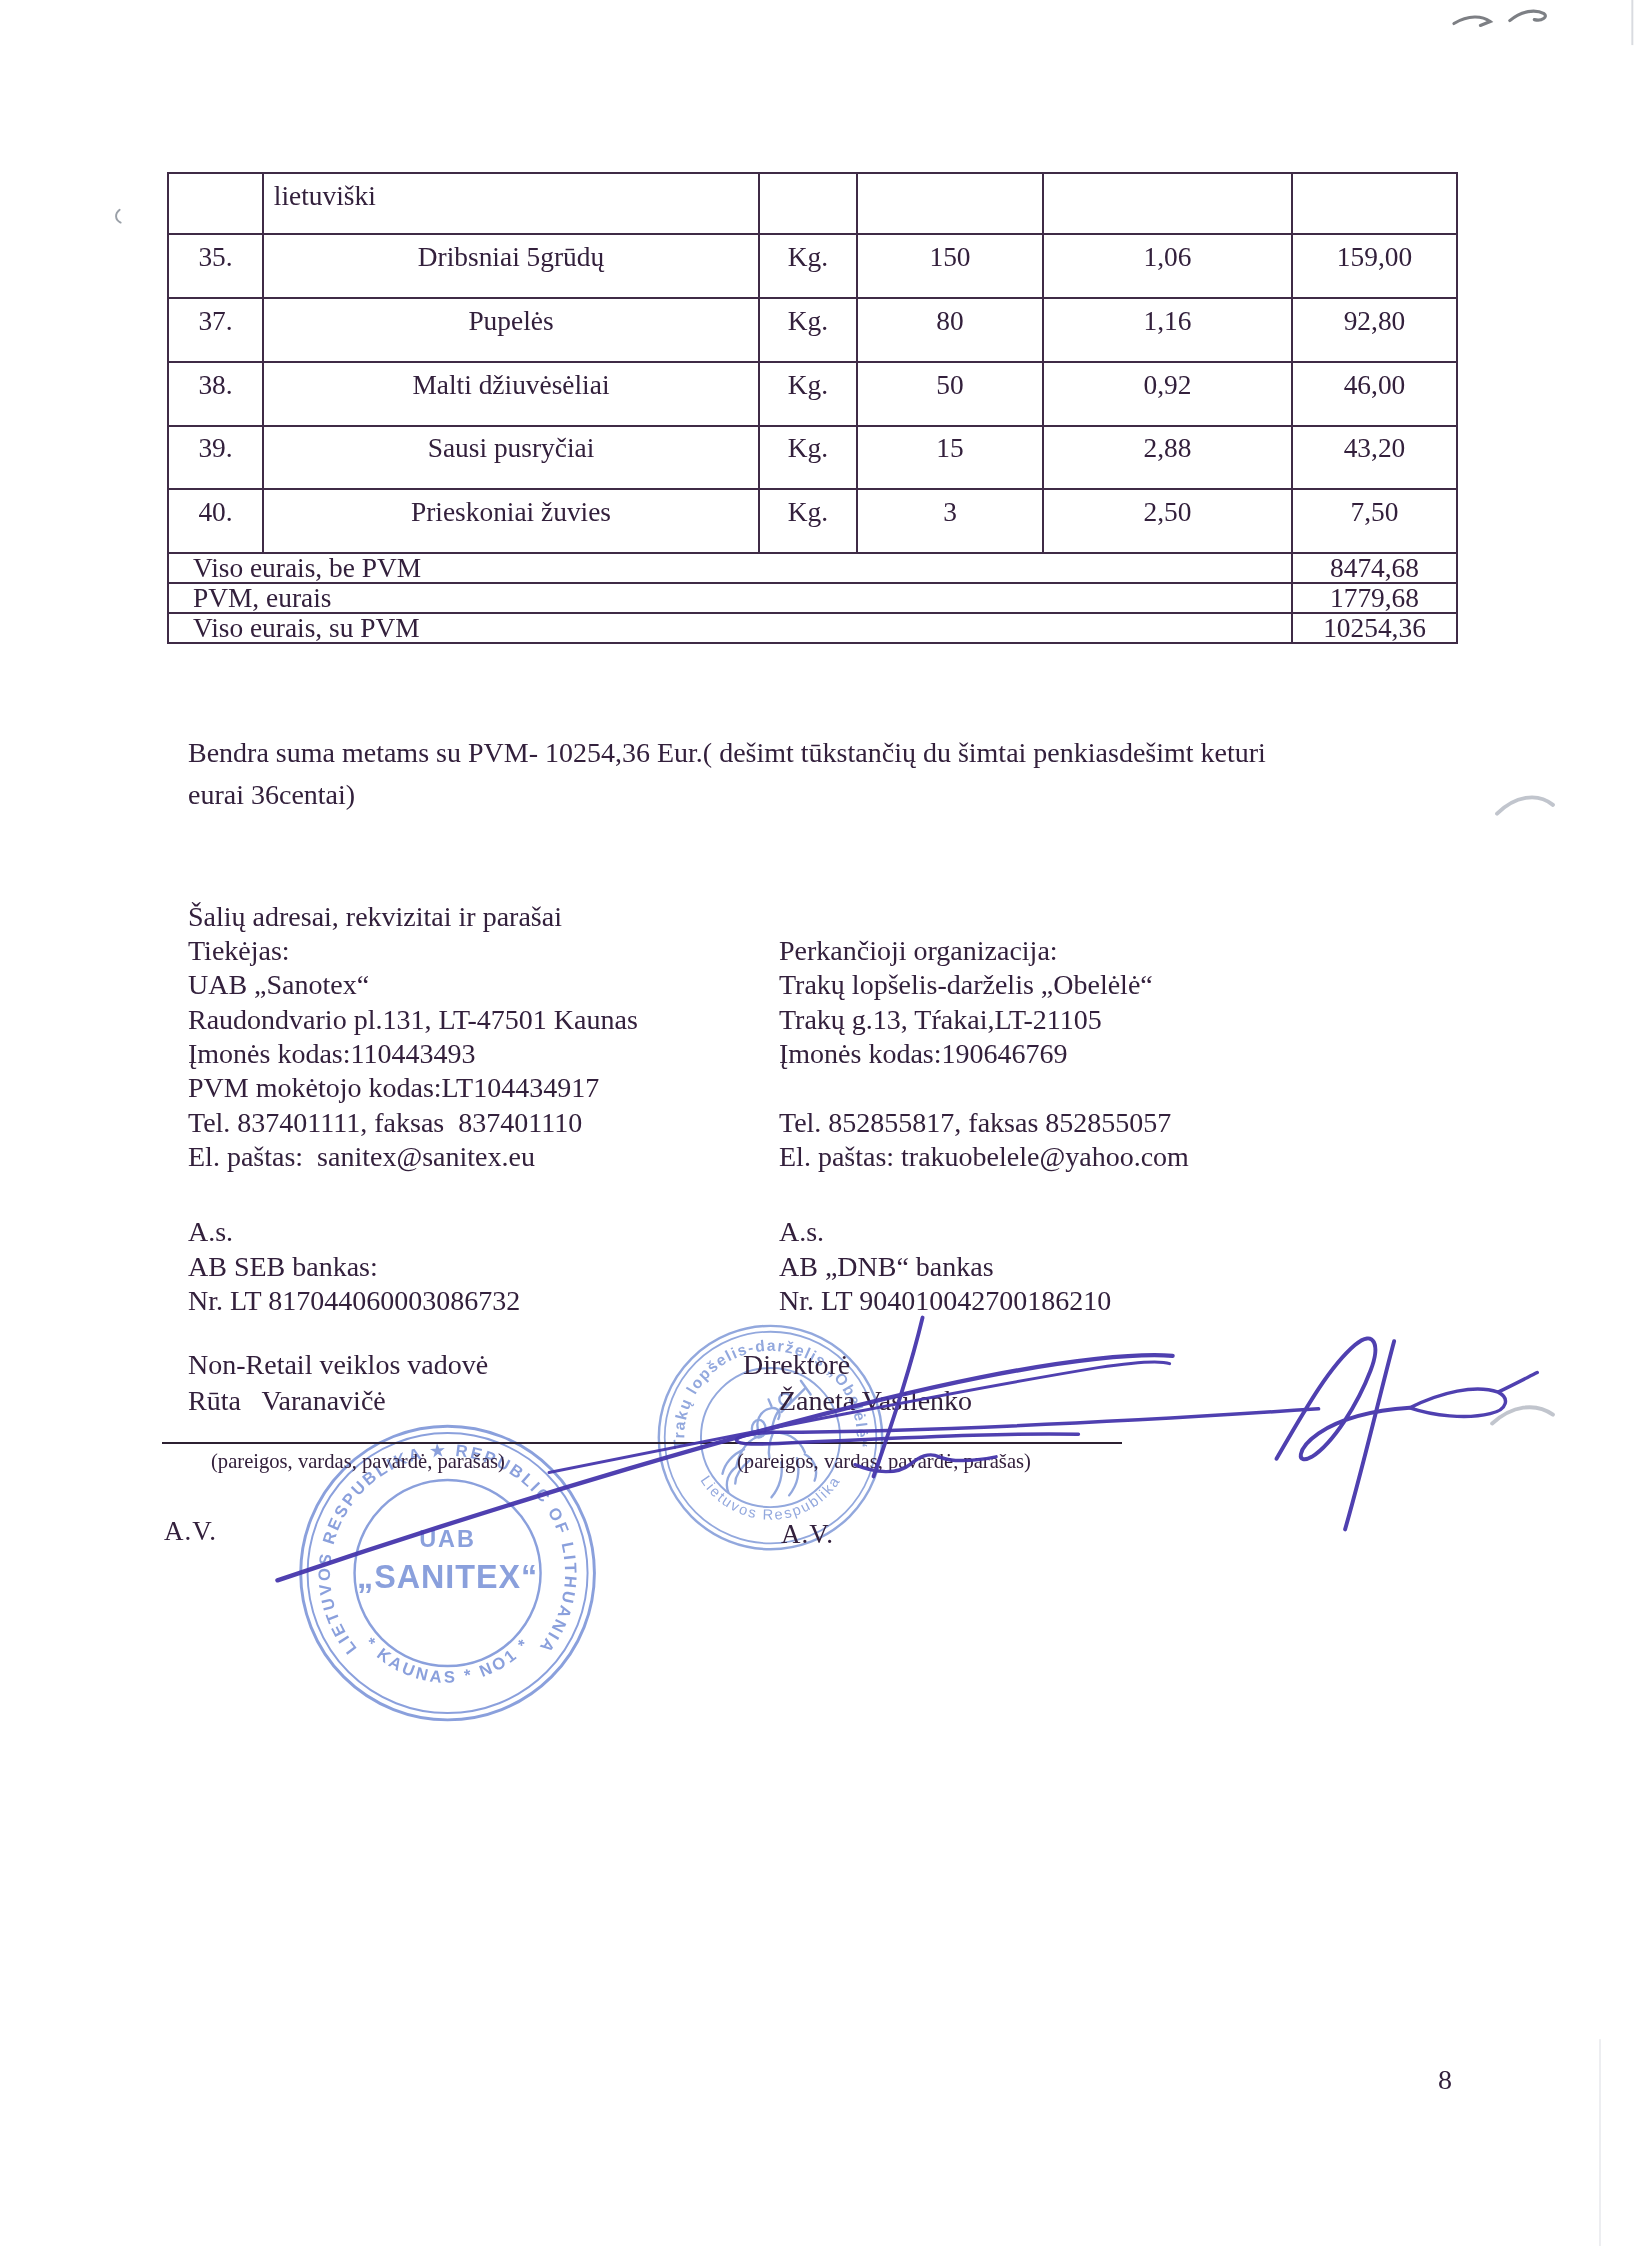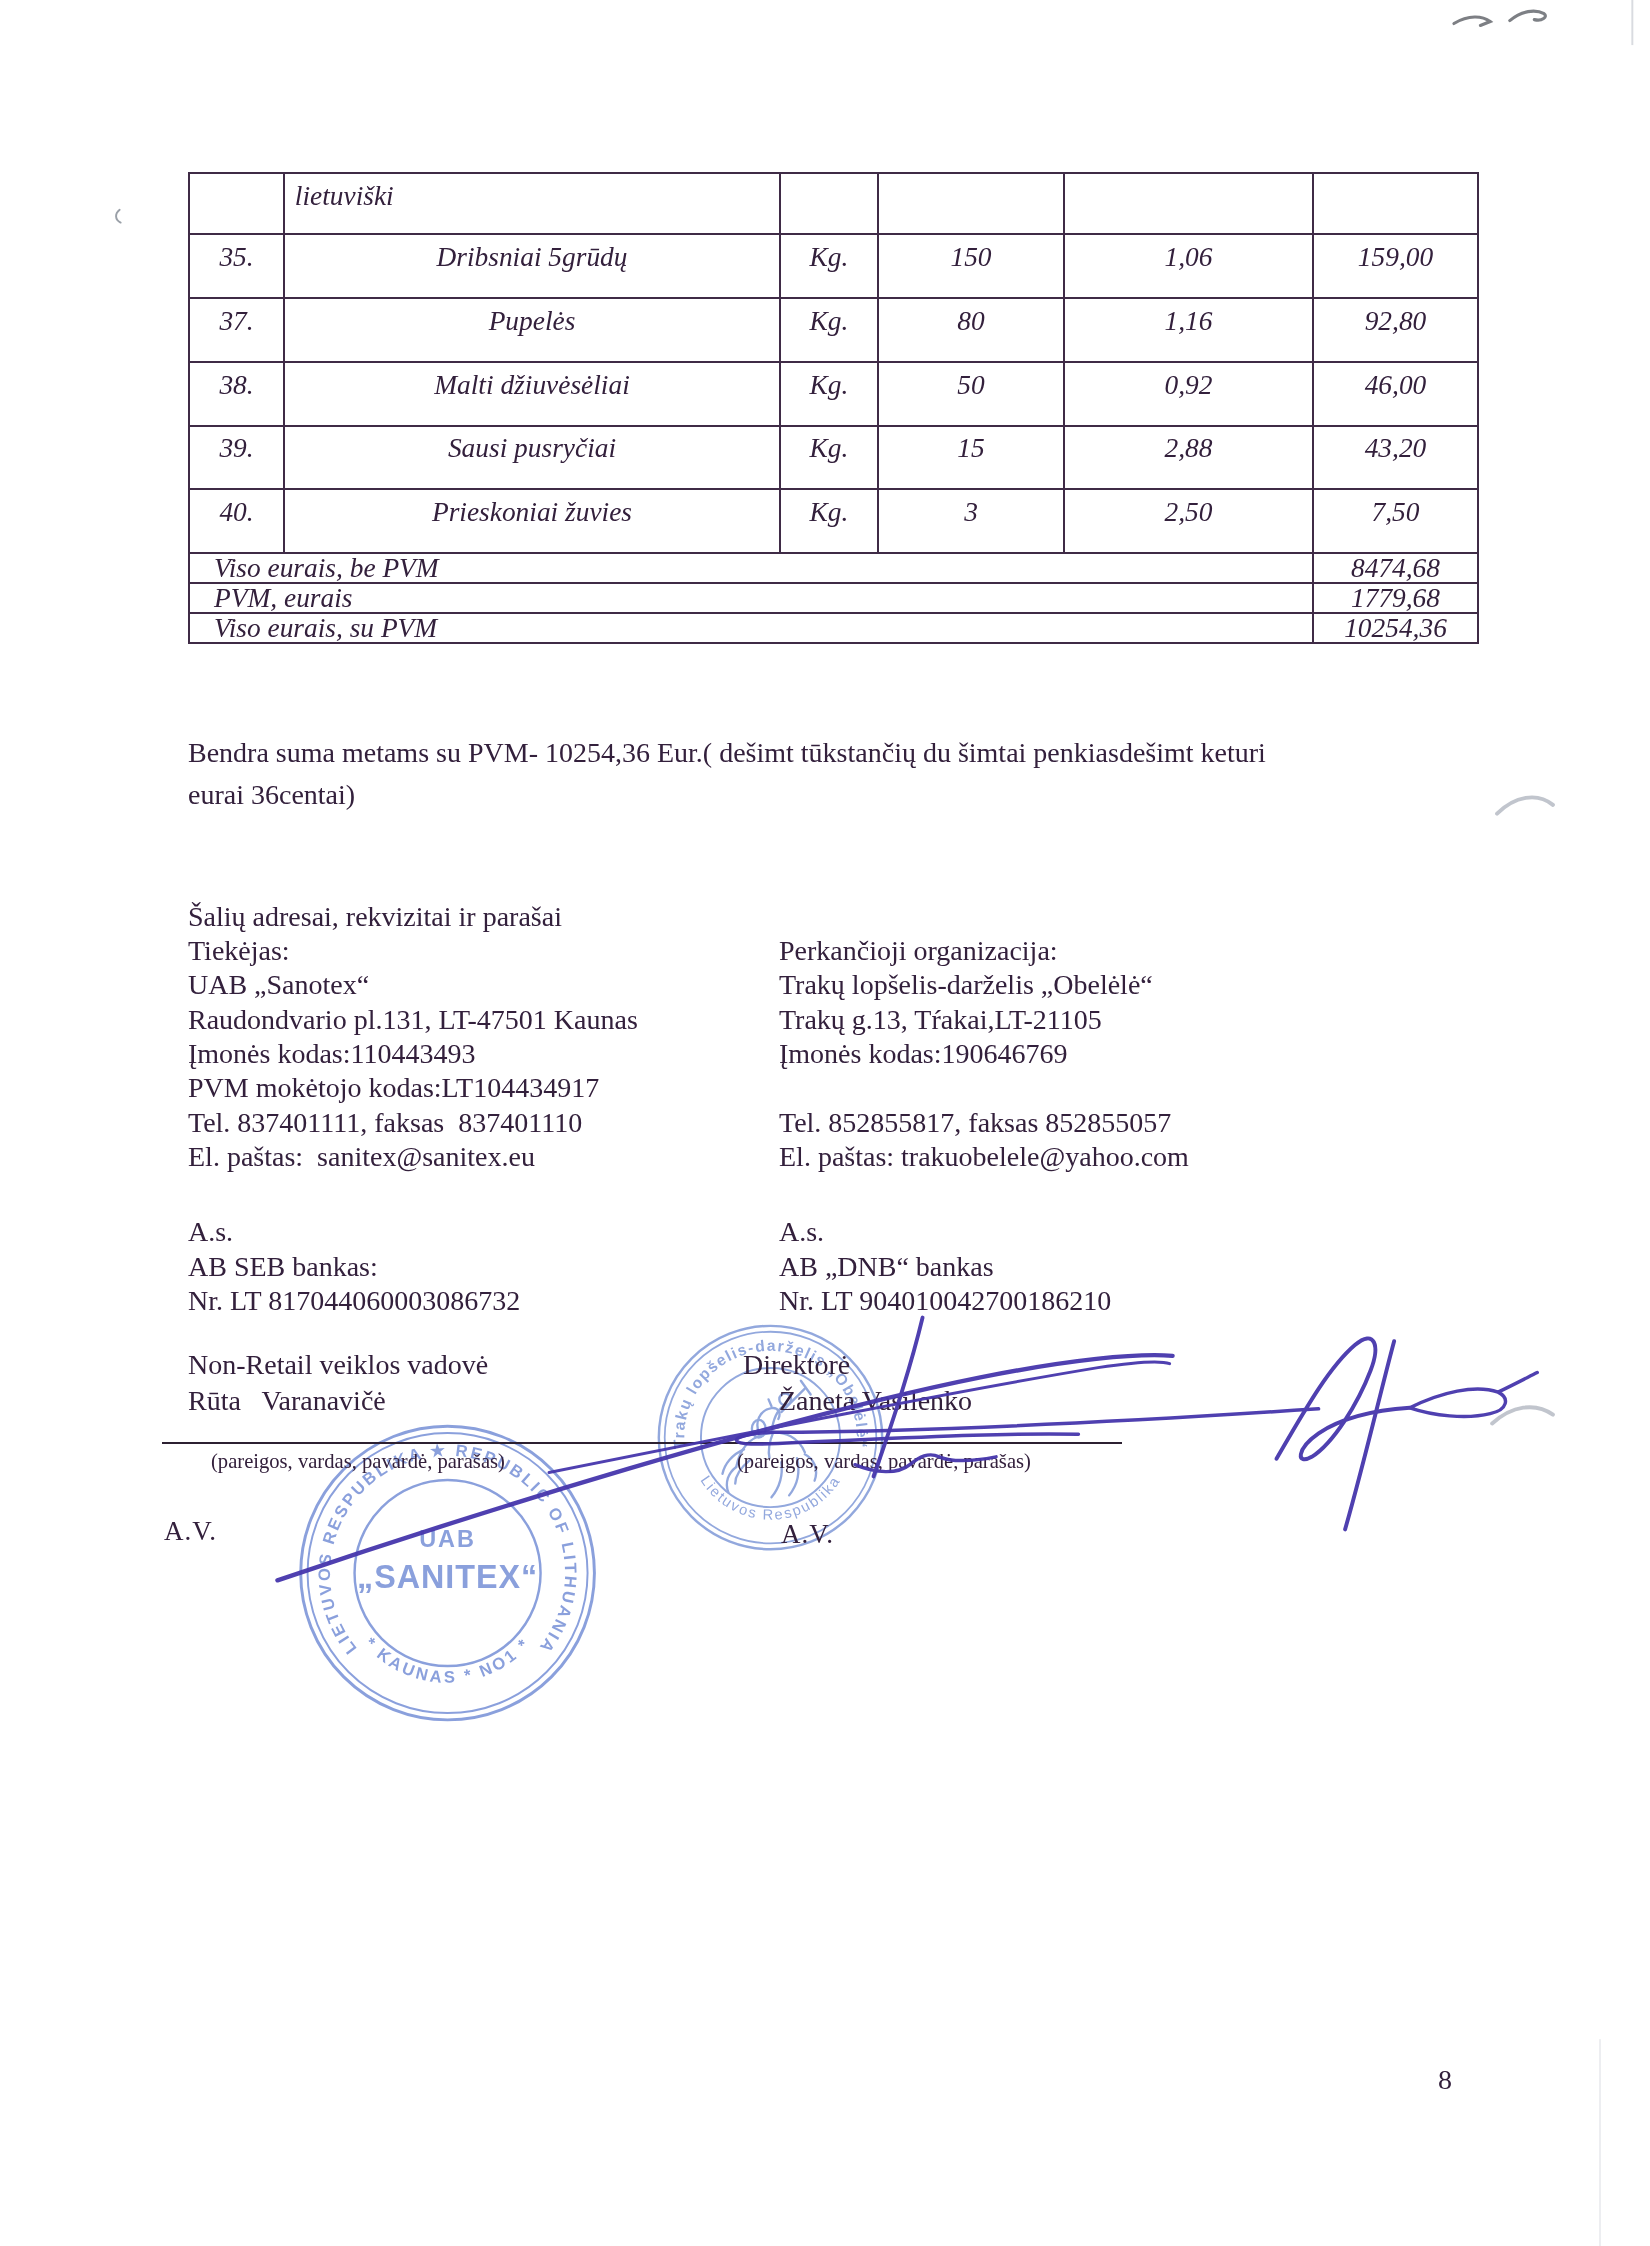--- a/index.html
+++ b/index.html
@@ -21,21 +21,21 @@
   .cap{font-size:20.6px;white-space:pre;}
   .av{font-size:27px;letter-spacing:1px;}
   .pageno{font-size:28px;}
   svg{display:block;}
 </style>
 </head>
 <body>
 
 <div class="page">
 
-  <table class="doc abs" style="left:188px;top:172px;font-style:italic;">
+  <table class="doc abs" style="left:167px;top:172px;">
     <colgroup>
       <col style="width:95px">
         <col style="width:496px">
         <col style="width:98px">
       <col style="width:186px">
         <col style="width:249px">
         <col style="width:165px">
     </colgroup>
     <tbody>
       <tr class="carry">

